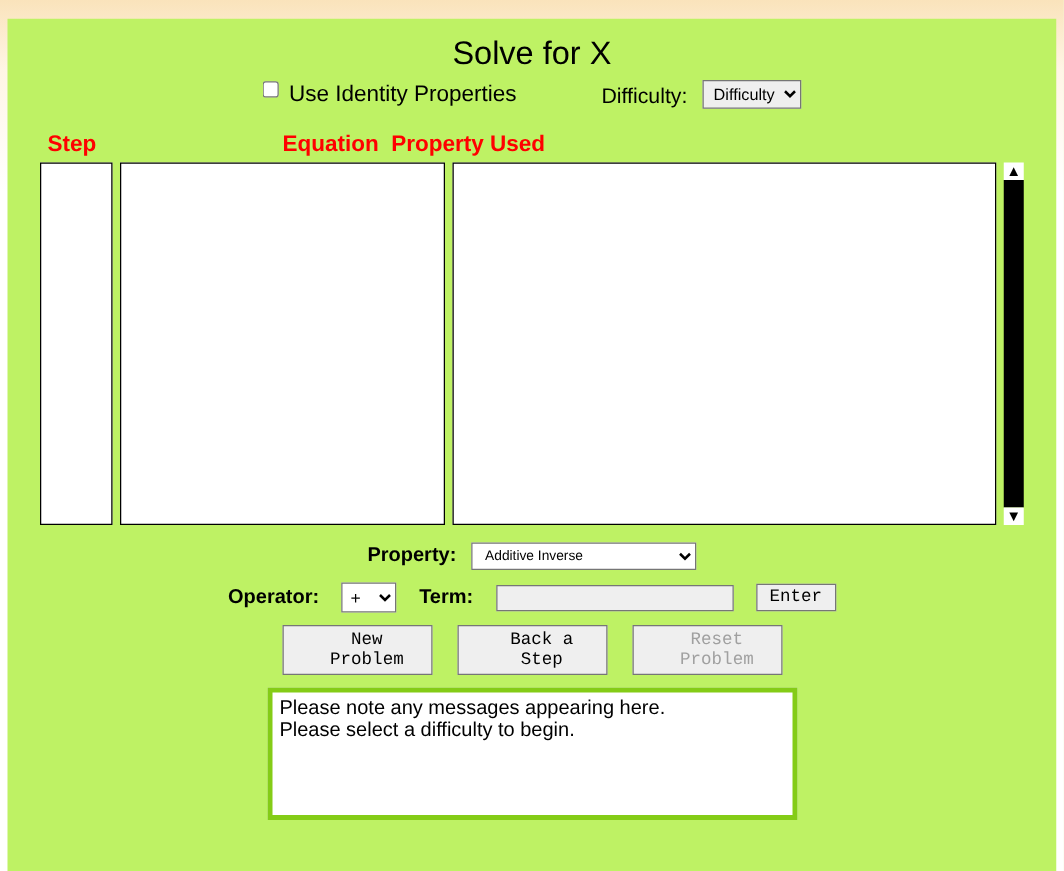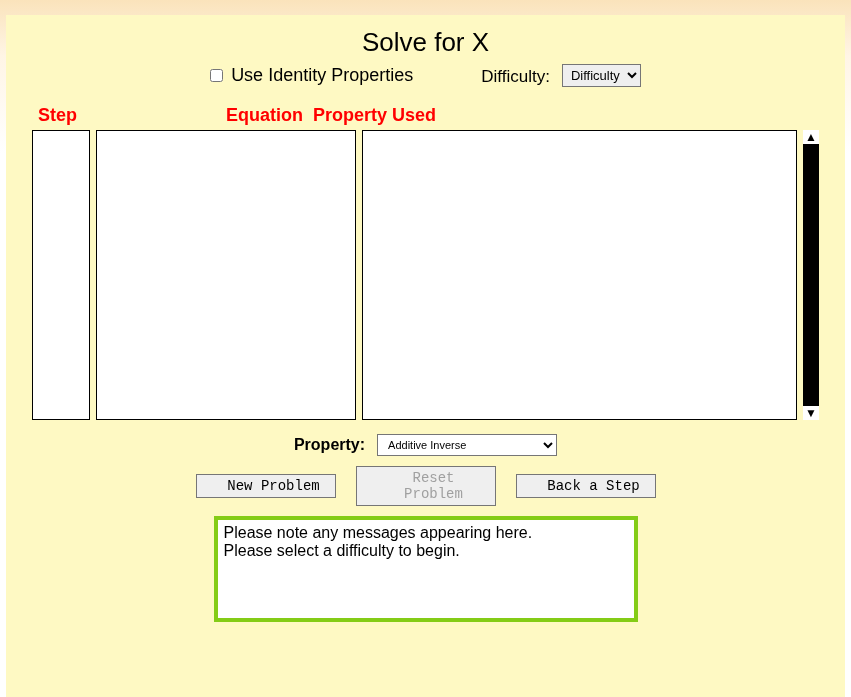--- a/index.html
+++ b/index.html
@@ -4,40 +4,40 @@
   <style>
     * { box-sizing: border-box; margin: 0; padding: 0; }
     body {
       font-family: Arial, Helvetica, sans-serif;
       width: 851px;
       height: 697px;
       background: linear-gradient(to bottom, #fae3bb 0%, #fff5e5 8%, #ffffff 22%, #ffffff 100%);
       padding: 15px 6px 0 6px;
     }
     .panel {
-      background: #fef9c3;
+      background: #bef264;
       width: 100%;
       height: 100%;
       padding: 12px 20px 0 20px;
     }
     h1 {
       font-size: 26px;
       font-weight: 400;
       text-align: center;
       margin-bottom: 6px;
     }
     .top-options {
       display: flex;
       justify-content: center;
       align-items: center;
       gap: 68px;
       font-size: 18px;
       margin-bottom: 18px;
     }
-    .top-options .identity { display:flex; align-items:center; gap:8px; }
+    .top-options .identity { display:flex; align-items:flex-start; gap:8px; }
     .top-options .diff { display:flex; align-items:flex-end; gap:12px; font-size:17px; }
     select, input[type="text"], textarea {
       font-family: Arial, Helvetica, sans-serif;
       font-size: 13px;
       border: 1px solid #767676;
       background: #efefef;
       padding: 2px 4px;
     }
     select { background:#efefef; }
     .headers {
@@ -92,21 +92,21 @@
     .op-select { width:44px; font-size:14px; padding:2px 2px; background:#fff;}
     .term-input { width:190px; font-size:14px; padding:3px 4px; background:#fff;}
     button {
       font-family: "Courier New", monospace;
       font-size: 14px;
       background: #efefef;
       border: 1px solid #767676;
       padding: 3px 8px;
       cursor: pointer;
     }
-    button.wide { width:140px;padding-left:24px; }
+    button.wide { width:120px;padding-left:24px; }
     button.disabled { color:#a0a0a0; cursor:default; }
     .btn-row {
       display:flex; justify-content:center; align-items:center;
       gap:20px; margin-bottom:10px;
     }
     .scoring-row {
       display:flex; justify-content:center; align-items:center;
       gap:20px; margin-bottom:12px;
     }
     .scoring-row .lbl { font-size:16px; margin-right:-2px;}
@@ -161,23 +161,32 @@
     </div>
   </div>
 
   <div class="ctr">
     <label>Property:</label>
     <select class="prop-select">
       <option>Additive Inverse</option>
     </select>
   </div>
 
+  <div class="ctr row-op-term">
+    <label>Operator:</label>
+    <select class="op-select">
+      <option>+</option>
+    </select>
+    <label>Term:</label>
+    <input type="text" class="term-input" value="" style="">
+    <button class="enter-btn">Enter</button>
+  </div>
 
   <div class="btn-row">
     <button class="wide">New Problem</button>
+    <button class="wide">Back a Step</button>
     <button class="wide disabled">Reset Problem</button>
-    <button class="wide">Back a Step</button>
   </div>
 
 
   <textarea class="msg" readonly="" style="">Please note any messages appearing here.
 Please select a difficulty to begin.</textarea>
 </div>
 
 </body></html>

